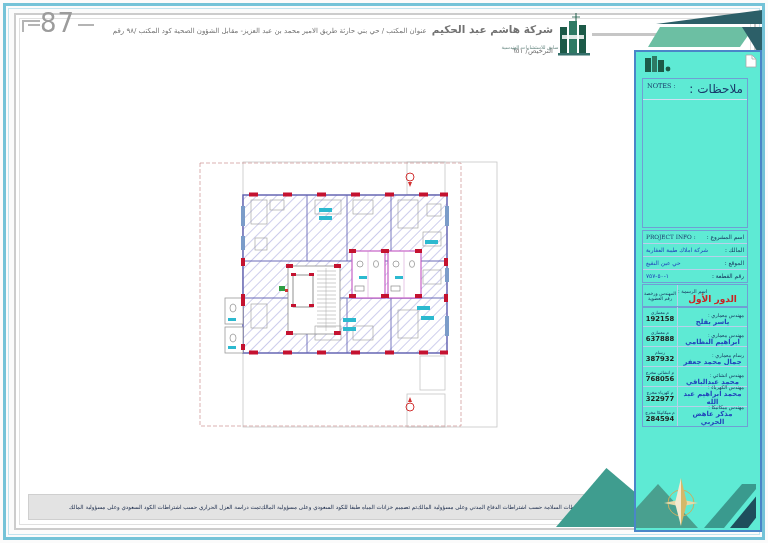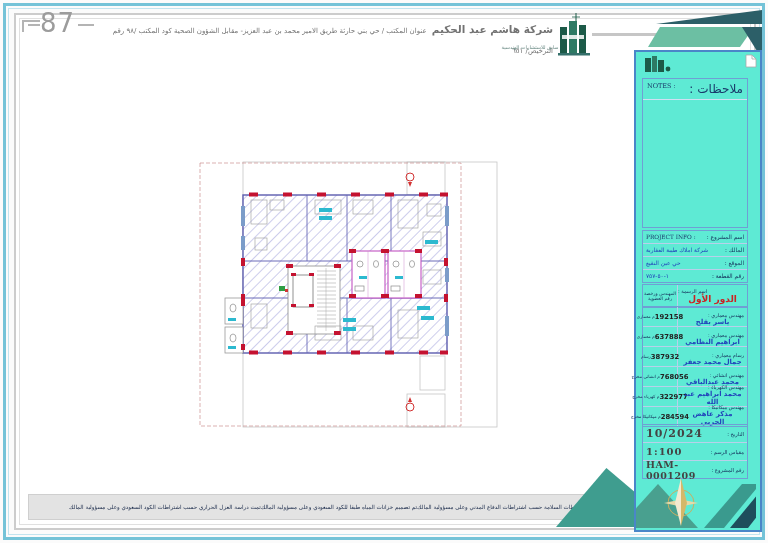--- a/index.html
+++ b/index.html
@@ -37,21 +37,21 @@
   .pen{font-family:"DejaVu Serif",serif;font-size:5.8px;color:#1a3a6b;direction:ltr;}
   .draw-row{position:absolute;left:6px;top:232px;width:104px;height:22px;border:1px solid #6f9fd4;display:flex;direction:ltr;}
   .lic-cell{width:34px;border-right:1px solid #b8d0ea;display:flex;flex-direction:column;align-items:center;justify-content:center;}
   .lic-cell .l1{font-size:4.6px;color:#16325c;}
   .name-cell{flex:1;display:flex;flex-direction:column;align-items:center;justify-content:center;direction:rtl;}
   .draw-label{font-size:5px;color:#16325c;width:100%;text-align:left;padding-right:3px;box-sizing:border-box;}
   .draw-name{font-size:9px;font-weight:bold;color:#cc2222;}
   .team{position:absolute;left:6px;top:254px;width:104px;border:1px solid #6f9fd4;}
   .trow{display:flex;border-bottom:1px solid #b8d0ea;height:19px;direction:ltr;}
   .trow:last-child{border-bottom:none;}
-  .tlic{width:34px;border-right:1px solid #b8d0ea;display:flex;flex-direction:row;align-items:center;justify-content:center;}
+  .tlic{width:34px;border-right:1px solid #b8d0ea;display:flex;flex-direction:column;align-items:center;justify-content:center;}
   .tlic .lab{font-size:4.4px;color:#16325c;white-space:nowrap;}
   .tlic .num{font-size:6.8px;font-weight:bold;color:#222;}
   .tname{flex:1;display:flex;flex-direction:column;justify-content:flex-end;direction:rtl;padding:0 3px;}
   .tname .role{font-size:5px;color:#16325c;}
   .tname .nm{font-size:6.8px;font-weight:bold;color:#2244bb;text-align:center;}
   .meta{position:absolute;left:6px;top:372px;width:104px;border:1px solid #6f9fd4;}
   .mrow{display:flex;justify-content:space-between;align-items:center;border-bottom:1px solid #b8d0ea;padding:1px 3px;height:15px;direction:rtl;}
   .mrow:last-child{border-bottom:none;}
   .mlabel{font-size:5.2px;color:#16325c;white-space:nowrap;}
   .mvalue{font-family:"DejaVu Serif",serif;font-weight:bold;color:#444;direction:ltr;}
@@ -356,34 +356,20 @@
             <span class="lab">م ميكانيكا مخرج</span>
             <span class="num">284594</span>
           </div>
         <div class="tname">
             <span class="role">مهندس ميكانيكا :</span>
             <span class="nm">مذكر عاهض الحربي</span>
           </div>
       </div>
     </div>
 
-    <div class="meta">
-      <div class="mrow">
-        <span class="mlabel">التاريخ :</span>
-        <span class="mvalue v-date">10/2024</span>
-      </div>
-      <div class="mrow">
-        <span class="mlabel">مقياس الرسم :</span>
-        <span class="mvalue v-scale">1:100</span>
-      </div>
-      <div class="mrow">
-        <span class="mlabel">رقم المشروع :</span>
-        <span class="mvalue v-num">HAM-0001209</span>
-      </div>
-    </div>
 
     <svg class="abs" style="left:0;top:424px;" width="120" height="52" viewBox="0 0 120 52">
       <polygon points="-18,52 22,8 62,52" fill="#49a08f"></polygon>
       <polygon points="68,52 106,8 124,8 88,52" fill="#3a9a8e"></polygon>
       <polygon points="94,52 132,6 148,6 112,52" fill="#1e4d5c"></polygon>
       <g>
         <circle cx="45" cy="27" r="13" fill="none" stroke="#c9ae62" stroke-width="1"></circle>
         <polygon points="28,27 45,23.5 62,27 45,30.5" fill="#e6d9a8"></polygon>
         <polygon points="45,2 51,27 45,50 42,27" fill="#d4b86a"></polygon>
         <polygon points="45,2 39,27 45,50" fill="#f4ead0"></polygon>

